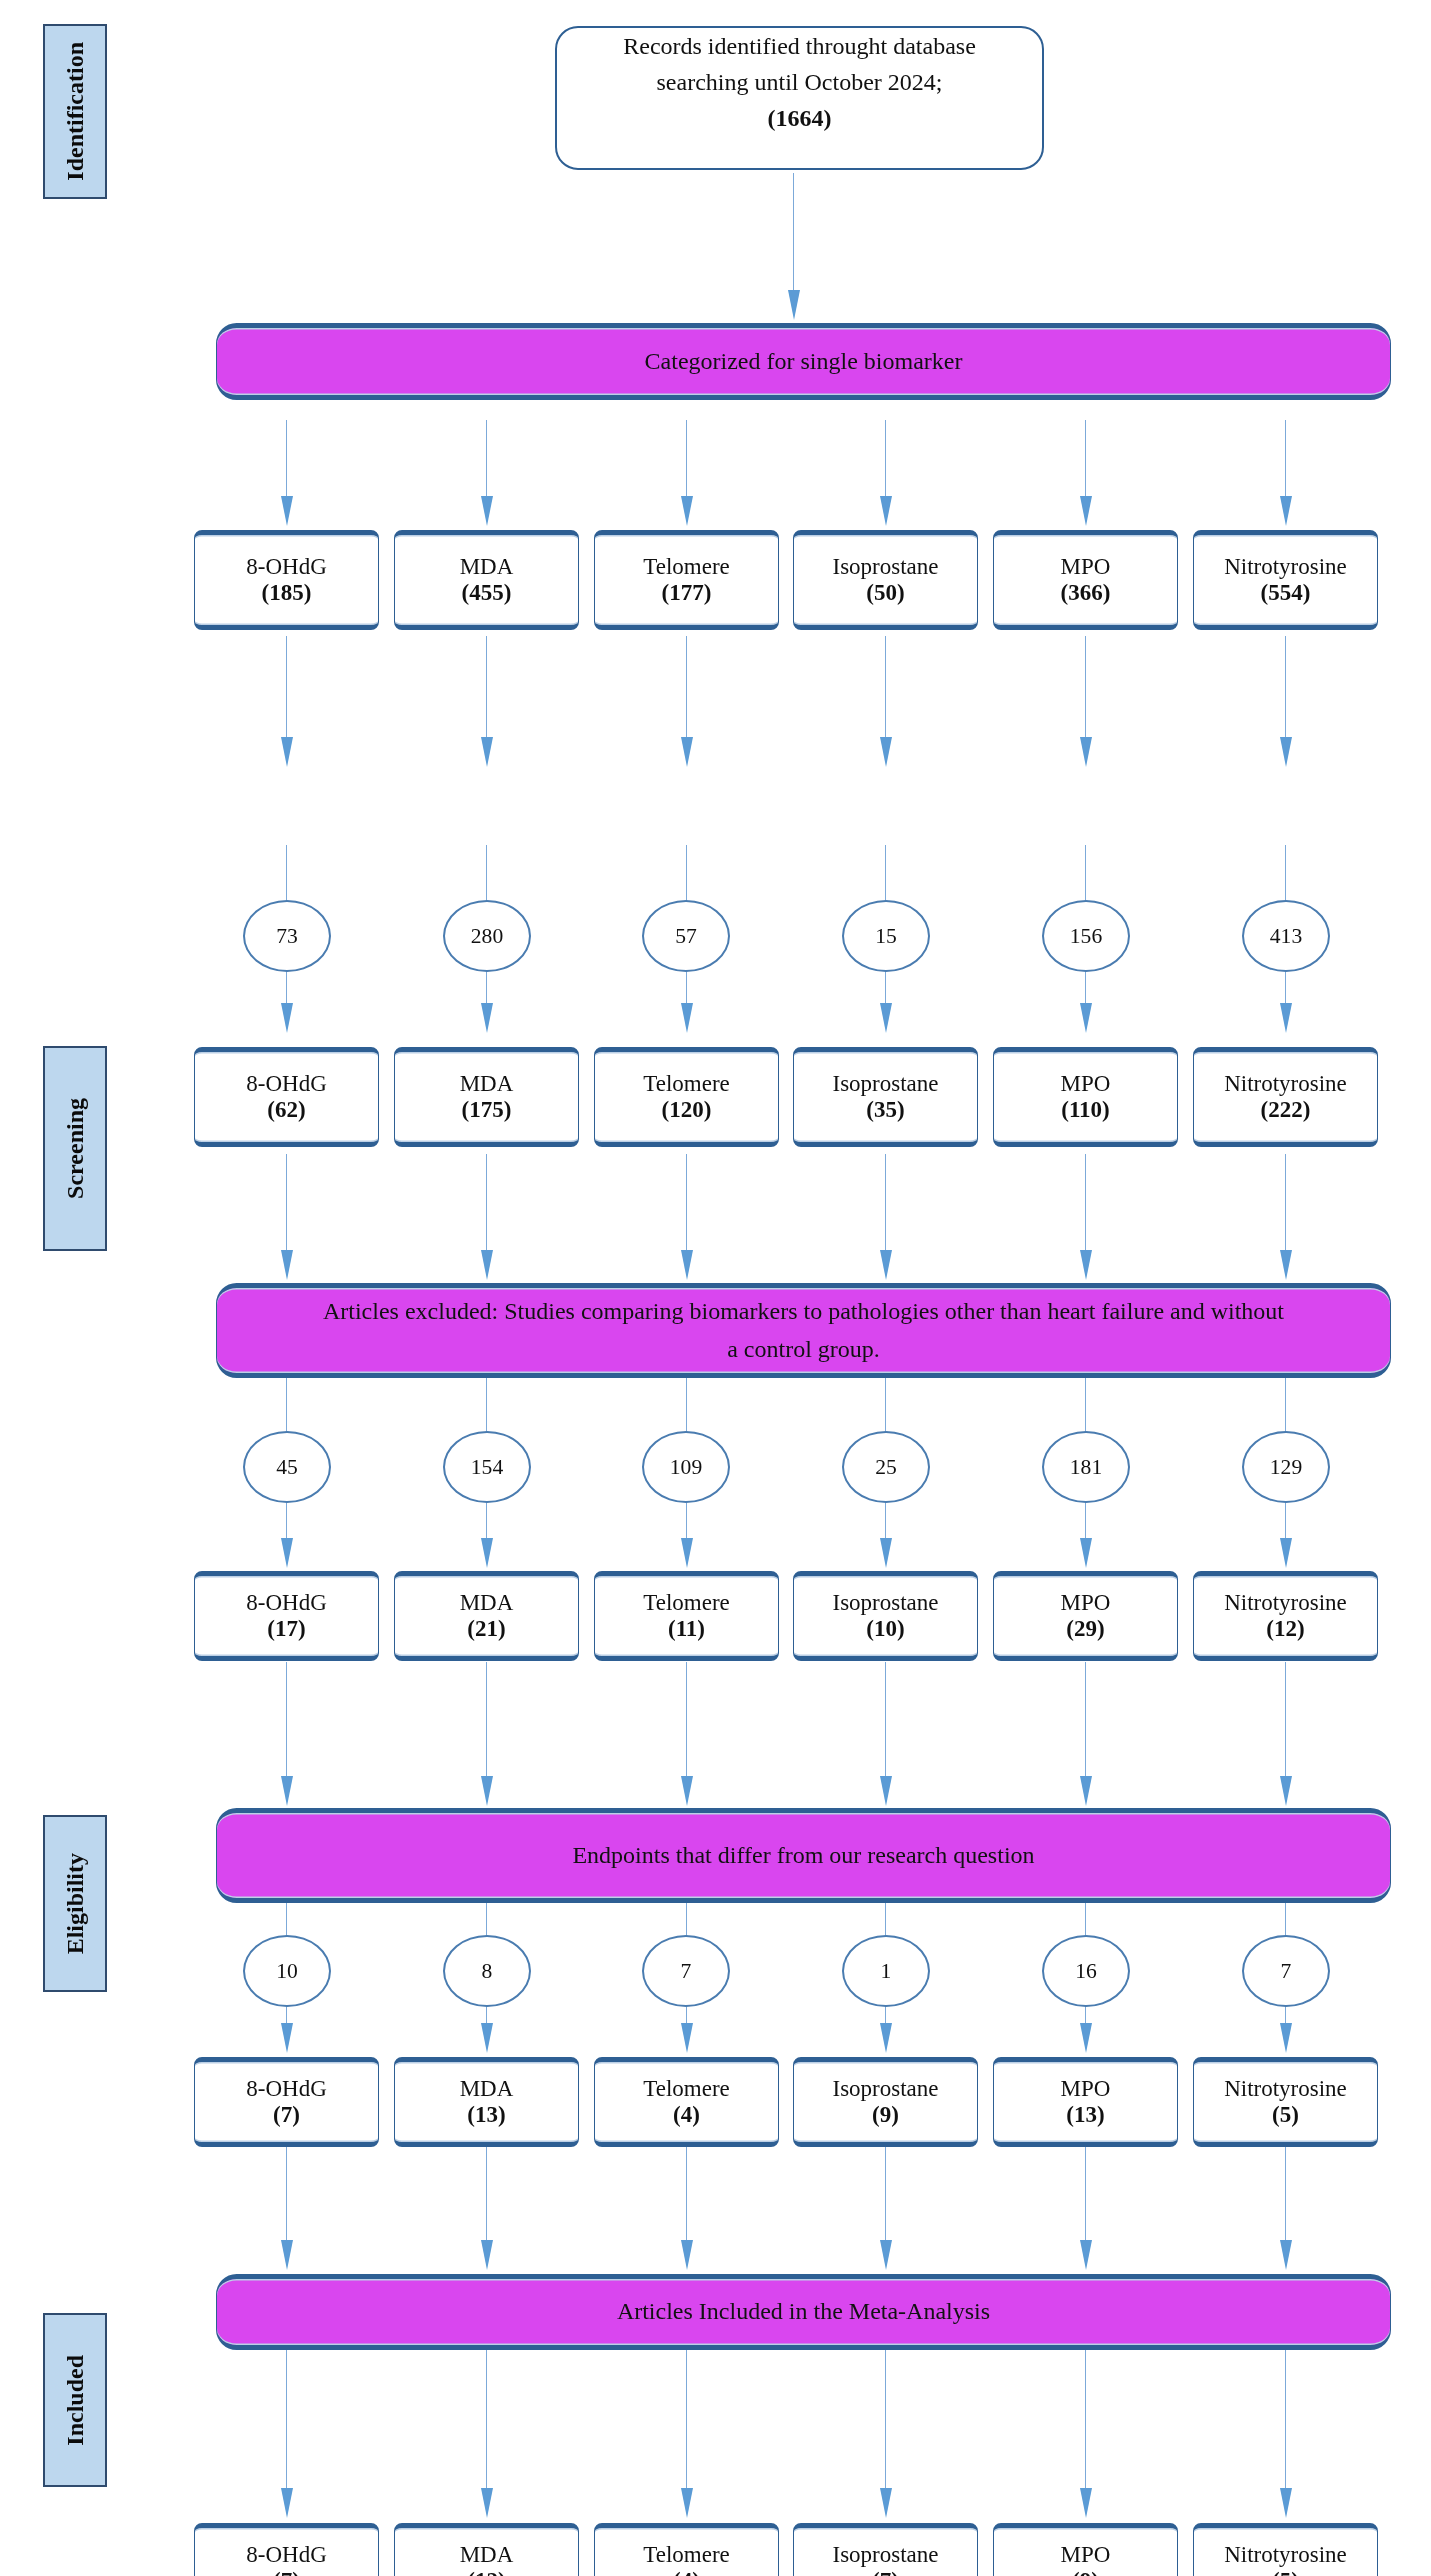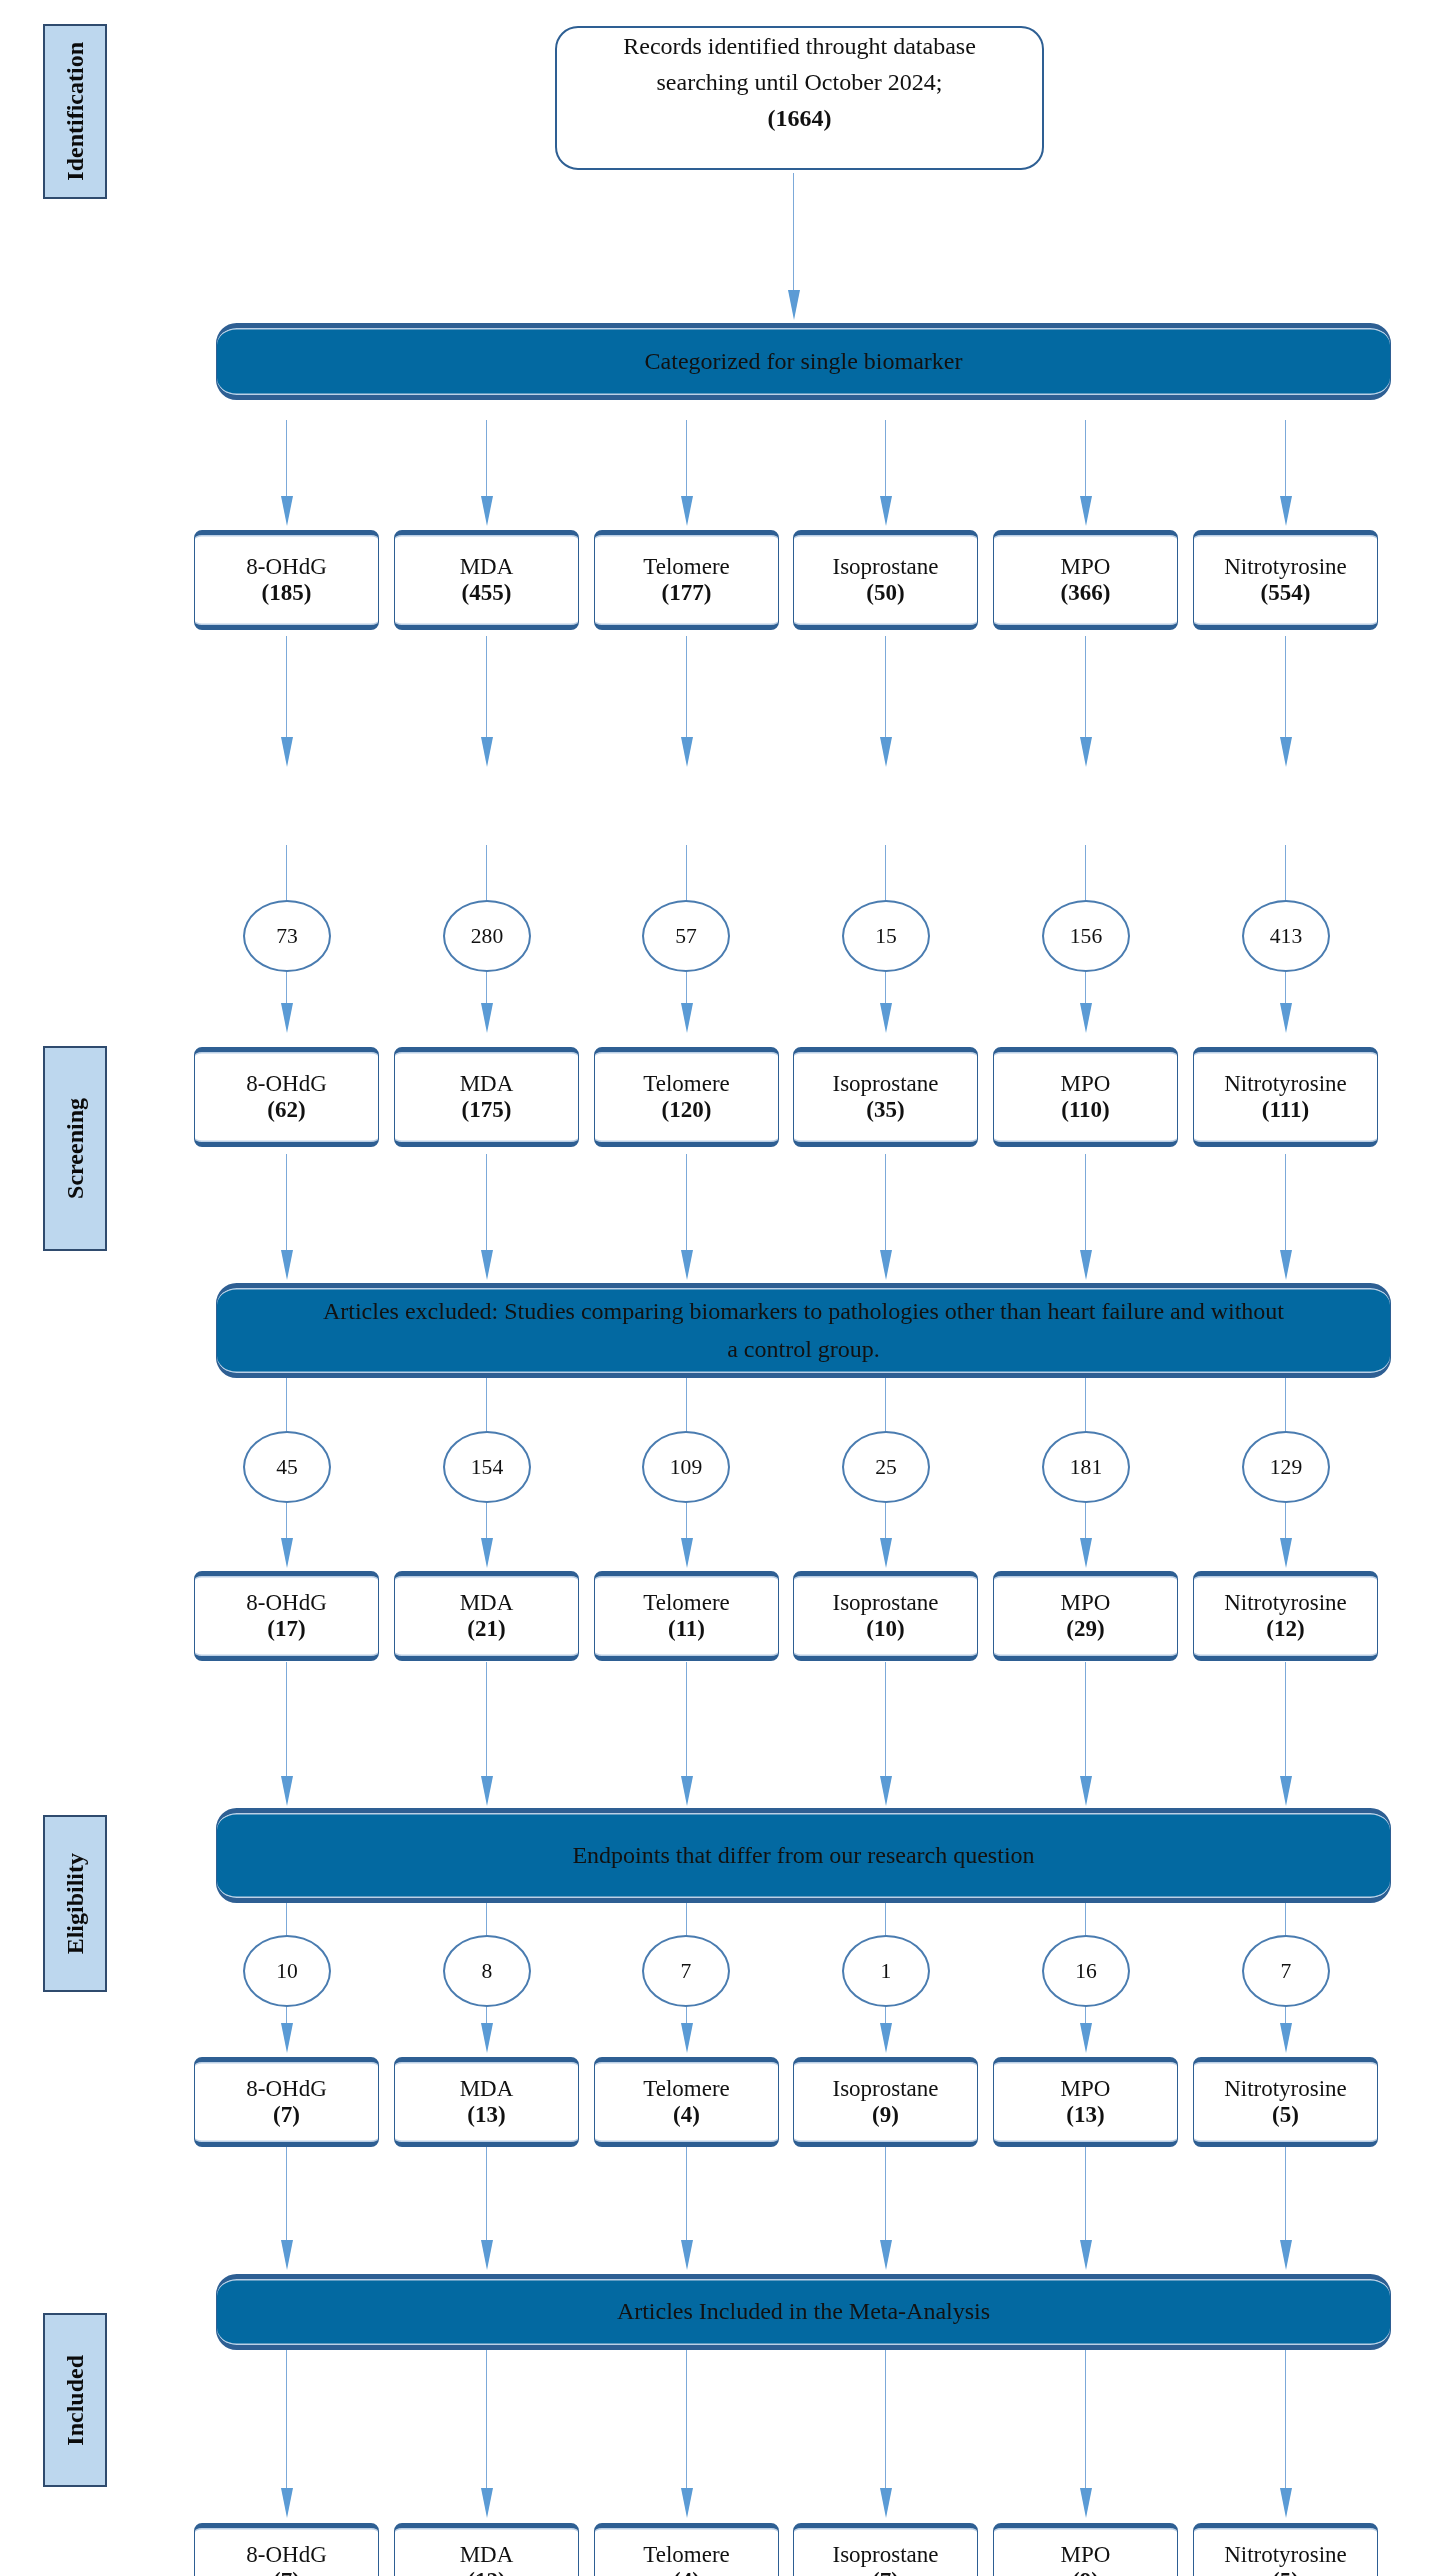--- a/index.html
+++ b/index.html
@@ -20,21 +20,21 @@
   #stage-eligibility{top:1815px;height:177px}
   #stage-included{top:2313px;height:174px}
 
   
   .top-box{position:absolute;left:555px;top:26px;width:489px;height:144px;box-sizing:border-box;
     border:2.6px solid var(--box-border);border-radius:23px;background:#fff;display:flex;flex-direction:column;
     align-items:center;text-align:center;font-size:24px;line-height:1.5;z-index:2}
   .top-count{font-weight:bold}
 
   
-  .wide-box{position:absolute;left:216px;width:1175px;box-sizing:border-box;background:#0369a1;
+  .wide-box{position:absolute;left:216px;width:1175px;box-sizing:border-box;background:#d946ef;
     border:1.5px solid var(--box-border);border-top-width:5.7px;border-bottom-width:5.7px;border-radius:20.6px;
     box-shadow:inset 0 1.5px 0 #bcd0e6,inset 0 -1.5px 0 #bcd0e6;
     display:flex;flex-direction:column;align-items:center;justify-content:center;text-align:center;
     font-size:24px;line-height:1.55;z-index:2}
   #categorized-box{top:323px;height:77px}
   #exclusion-box-1{top:772px;height:73px}
   #exclusion-box-2{top:1283px;height:95px}
   #exclusion-box-3{top:1808px;height:95px}
   #included-box{top:2274px;height:76px}
 
@@ -381,21 +381,21 @@
     </div>
     <div class="cell" style="left: 993px; top: 1047px; height: 100px;">
       <div class="bio-box">
         <span class="bio-name">MPO</span>
         <span class="bio-count">(110)</span>
       </div>
     </div>
     <div class="cell" style="left: 1193px; top: 1047px; height: 100px;">
       <div class="bio-box">
         <span class="bio-name">Nitrotyrosine</span>
-        <span class="bio-count">(111)</span>
+        <span class="bio-count">(222)</span>
       </div>
     </div>
     <div class="cell" style="left: 194px; top: 1571px; height: 90px;">
       <div class="bio-box">
         <span class="bio-name">8-OHdG</span>
         <span class="bio-count">(17)</span>
       </div>
     </div>
     <div class="cell" style="left: 394px; top: 1571px; height: 90px;">
       <div class="bio-box">

